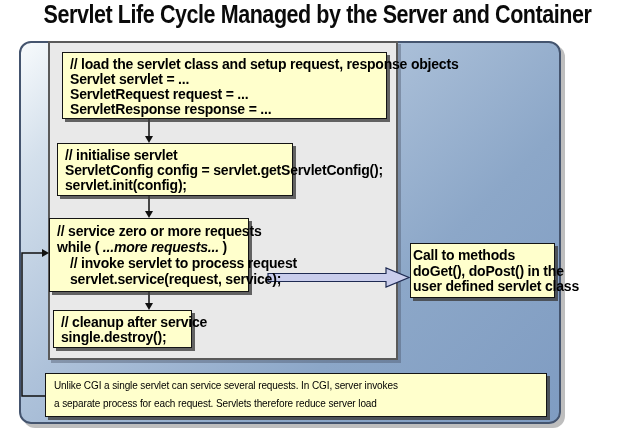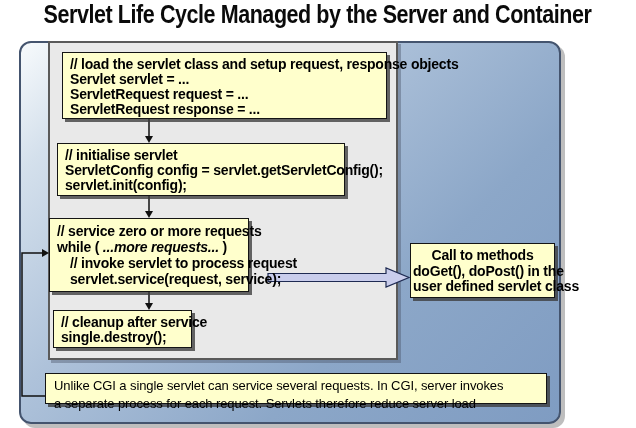--- a/index.html
+++ b/index.html
@@ -41,27 +41,27 @@
   
   .cbox {
     position:absolute; box-sizing:border-box;
     background:#ffffcc; border:1.5px solid #141414;
     box-shadow:3px 3px 0 rgba(60,60,60,0.78);
     padding:4px 7px;
     font-size:14px; font-weight:bold; line-height:15px;
     letter-spacing:-0.2px; white-space:nowrap;
   }
   .box-load    { left:62px;  top:52px;  width:325px; height:67px; }
-  .box-init    { left:57px;  top:143px; width:288px; height:53px; }
+  .box-init    { left:57px;  top:143px; width:236px; height:53px; }
   .box-service { left:49px;  top:218px; width:200px; height:74px; line-height:16px; }
   .box-cleanup { left:53px;  top:310px; width:139px; height:38px; }
   .box-callout { left:410px; top:243px; width:145px; height:55px;
-                 text-align:center; line-height:15.5px; padding:4px 2px; }
-  .box-note    { left:45px;  top:373px; width:502px; height:31px;
-                 font-weight:normal; font-size:13px; line-height:18px;
+                 text-align:left; line-height:15.5px; padding:4px 2px; }
+  .box-note    { left:45px;  top:373px; width:502px; height:44px;
+                 font-weight:normal; font-size:10px; line-height:18px;
                  letter-spacing:-0.1px; padding:3px 8px; }
   .indent { padding-left:13px; }
   .it { font-style:italic; }
 
   
   .overlay {
     position:absolute; left:0; top:0; width:636px; height:428px;
     pointer-events:none;
   }
 </style>
@@ -91,21 +91,21 @@
     <polyline points="45,396 22,396 22,253 42,253" fill="none" stroke="#111" stroke-width="1.5"></polyline>
     <polygon points="42,249 42,257 49,253" fill="#111"></polygon>
 
     <polygon points="268,273.5 386,273.5 386,268 409,277.5 386,287 386,281.5 268,281.5" fill="#C9CDEC" stroke="#1e2a52" stroke-width="1.2"></polygon>
   </svg>
 
   <div class="cbox box-load">
     <div>// load the servlet class and setup request, response objects</div>
     <div>Servlet servlet = ...</div>
     <div>ServletRequest request = ...</div>
-    <div>ServletRequest response = ...</div>
+    <div>ServletResponse response = ...</div>
   </div>
 
   <div class="cbox box-init">
     <div>// initialise servlet</div>
     <div>ServletConfig config = servlet.getServletConfig();</div>
     <div>servlet.init(config);</div>
   </div>
 
   <div class="cbox box-service">
     <div>// service zero or more requests</div>

